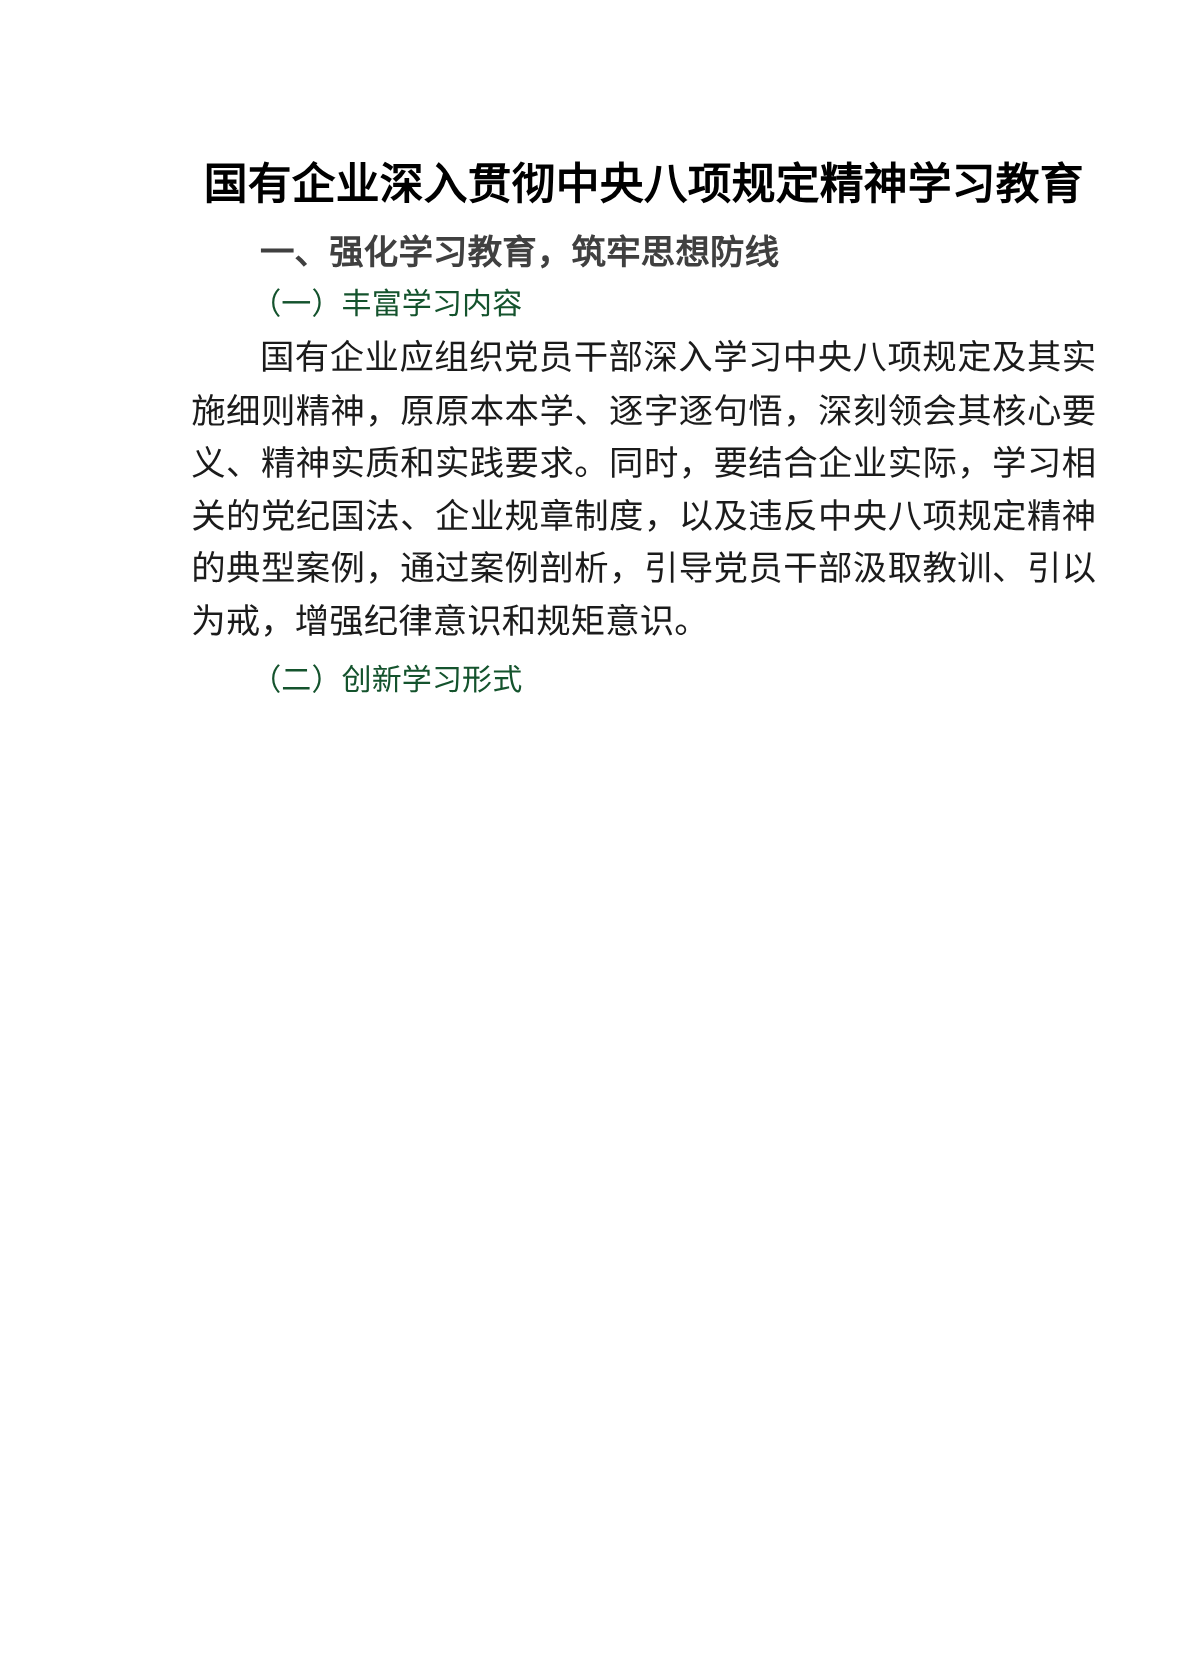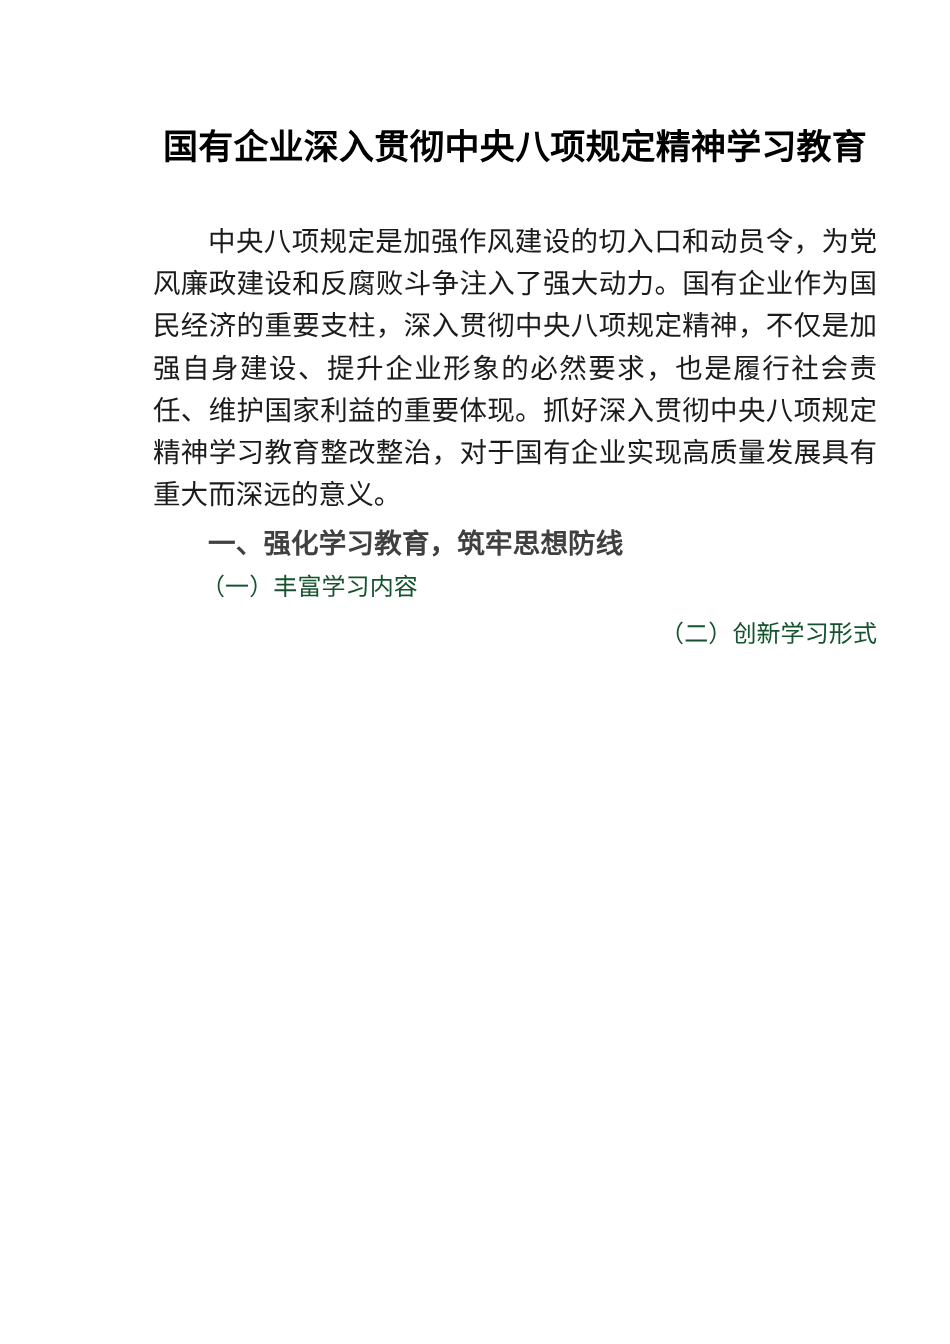--- a/index.html
+++ b/index.html
@@ -81,42 +81,41 @@
     font-size: 24px;
     line-height: 42.2px;
     color: #14532d;
     text-indent: 2em;
     word-break: break-all;
     letter-spacing: 0.1px;
   }
 
   .h2-sec.spaced {
     padding-top: 5px;
-    text-align: right;
   }
 
   
   .para.clipped {
     
   }
 </style>
 </head>
 <body>
 
 <div class="page">
   <div class="content">
 
     <h1 class="doc-title">
       <span>国有企业深入贯彻中央八项规定精神学习教育</span><br>
     </h1>
 
-    <p class="para first">中央八项规定是加强作风建设的切入口和动员令，为党风廉政建设和反腐败斗争注入了强大动力。国有企业作为国民经济的重要支柱，深入贯彻中央八项规定精神，不仅是加强自身建设、提升企业形象的必然要求，也是履行社会责任、维护国家利益的重要体现。抓好深入贯彻中央八项规定精神学习教育整改整治，对于国有企业实现高质量发展具有重大而深远的意义。</p>
 
     <h2 class="h1-sec">一、强化学习教育，筑牢思想防线</h2>
 
     <h3 class="h2-sec">（一）丰富学习内容</h3>
 
+    <p class="para">国有企业应组织党员干部深入学习中央八项规定及其实施细则精神，原原本本学、逐字逐句悟，深刻领会其核心要义、精神实质和实践要求。同时，要结合企业实际，学习相关的党纪国法、企业规章制度，以及违反中央八项规定精神的典型案例，通过案例剖析，引导党员干部汲取教训、引以为戒，增强纪律意识和规矩意识。</p>
 
     <h3 class="h2-sec spaced">（二）创新学习形式</h3>
 
 
   </div>
 </div>
 
 </body></html>

